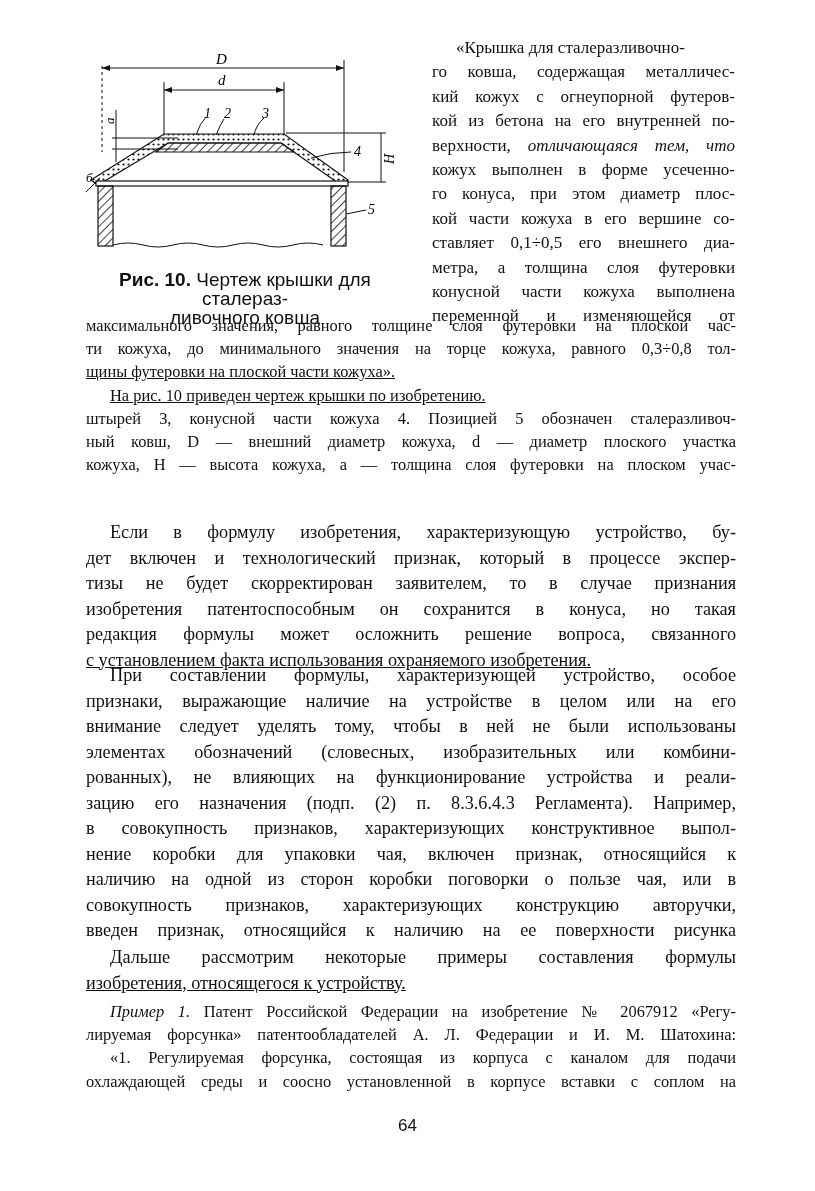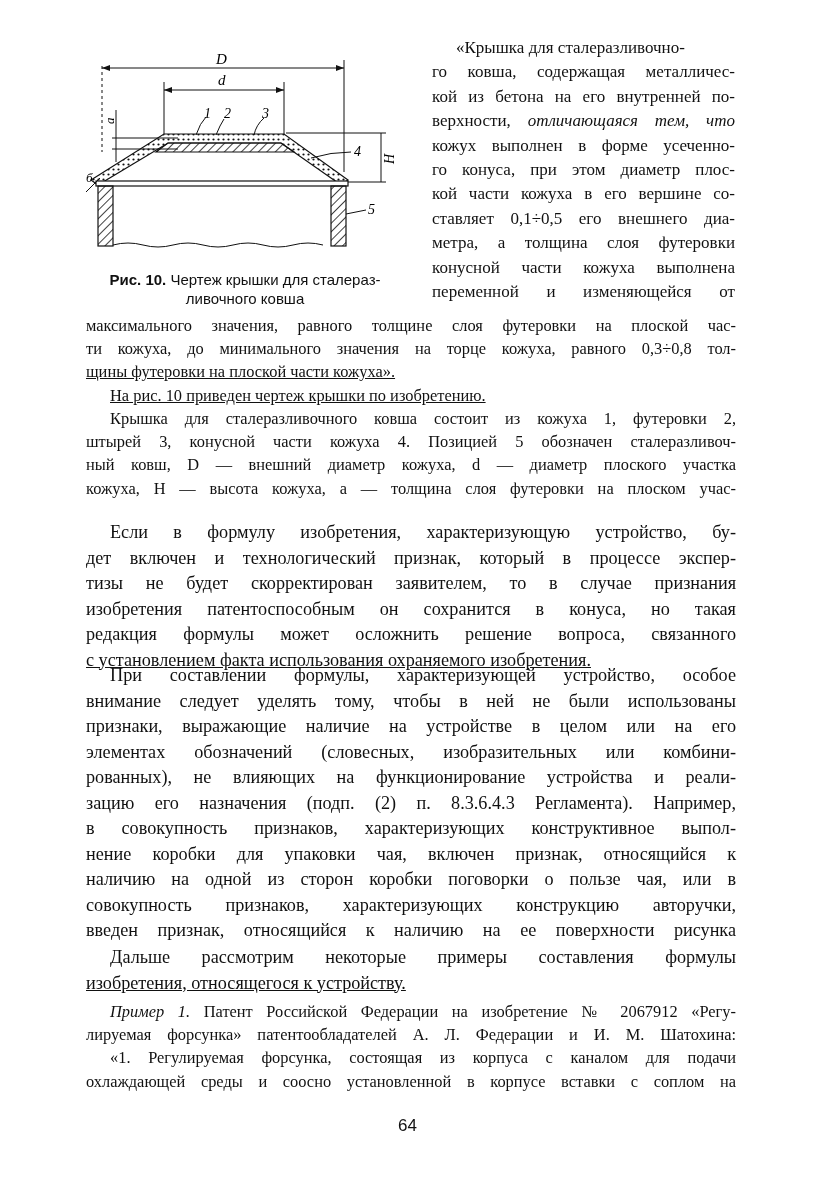--- a/index.html
+++ b/index.html
@@ -3,21 +3,21 @@
 <meta charset="utf-8">
 <style>
   html, body { margin: 0; padding: 0; background: #ffffff; }
   body { width: 815px; height: 1191px; position: relative; overflow: hidden;
          font-family: "Liberation Serif", serif; color: #111; }
   .page { position: absolute; left: 0; top: 0; width: 815px; height: 1191px; }
 
   .figure { position: absolute; left: 86px; top: 52px; width: 320px; height: 210px; }
   .figure svg { width: 320px; height: 210px; display: block; }
   .caption { position: absolute; left: 80px; top: 270px; width: 330px;
-             font-family: "Liberation Sans", sans-serif; font-size: 15px; line-height: 19px;
+             font-family: "Liberation Sans", sans-serif; font-size: 19px; line-height: 19px;
              text-align: center; }
   .caption b { font-weight: bold; }
 
   .right-col { position: absolute; left: 432px; top: 36px; width: 303px;
                font-size: 17px; line-height: 24.4px; text-align: justify; }
   .right-col .line { display: block; white-space: nowrap; text-align: justify; text-align-last: justify; }
   .right-col .first { text-indent: 24px; text-align-last: left; }
 
   .block { position: absolute; left: 86px; width: 650px; text-align: justify; }
   .small { font-size: 16.4px; line-height: 23.2px; }
@@ -97,20 +97,21 @@
 
   <div class="caption">
     <b>Рис. 10.</b>
     <span>Чертеж крышки для сталераз-</span><br>
     <span>ливочного ковша</span>
   </div>
 
   <div class="right-col">
     <span class="line first">«Крышка для сталеразливочно-</span>
     <span class="line">го ковша, содержащая металличес-</span>
+    <span class="line">кий кожух с огнеупорной футеров-</span>
     <span class="line">кой из бетона на его внутренней по-</span>
     <span class="line"><span>верхности,</span> <i>отличающаяся тем, что</i></span>
     <span class="line">кожух выполнен в форме усеченно-</span>
     <span class="line">го конуса, при этом диаметр плос-</span>
     <span class="line">кой части кожуха в его вершине со-</span>
     <span class="line">ставляет 0,1÷0,5 его внешнего диа-</span>
     <span class="line">метра, а толщина слоя футеровки</span>
     <span class="line">конусной части кожуха выполнена</span>
     <span class="line">переменной и изменяющейся от</span>
   </div>
@@ -119,39 +120,38 @@
     <span class="line">максимального значения, равного толщине слоя футеровки на плоской час-</span>
     <span class="line">ти кожуха, до минимального значения на торце кожуха, равного 0,3÷0,8 тол-</span>
     <span class="line last">щины футеровки на плоской части кожуха».</span>
   </div>
 
   <div class="block small" style="top:384px;">
     <span class="line last ind">На рис. 10 приведен чертеж крышки по изобретению.</span>
   </div>
 
   <div class="block small" style="top:407px;">
-    <span class="line ind">Крышка для сталеразливочного ковша состоит из кожуха 1, футеровки 2,</span>
     <span class="line">штырей 3, конусной части кожуха 4. Позицией 5 обозначен сталеразливоч-</span>
     <span class="line">ный ковш, D — внешний диаметр кожуха, d — диаметр плоского участка</span>
     <span class="line">кожуха, H — высота кожуха, a — толщина слоя футеровки на плоском учас-</span>
   </div>
 
   <div class="block large" style="top:520px;">
     <span class="line ind">Если в формулу изобретения, характеризующую устройство, бу-</span>
     <span class="line">дет включен и технологический признак, который в процессе экспер-</span>
     <span class="line">тизы не будет скорректирован заявителем, то в случае признания</span>
     <span class="line">изобретения патентоспособным он сохранится в конуса, но такая</span>
     <span class="line">редакция формулы может осложнить решение вопроса, связанного</span>
     <span class="line last">с установлением факта использования охраняемого изобретения.</span>
   </div>
 
   <div class="block large" style="top:663px;">
     <span class="line ind">При составлении формулы, характеризующей устройство, особое</span>
+    <span class="line">признаки, выражающие наличие на устройстве в целом или на его</span>
     <span class="line">внимание следует уделять тому, чтобы в ней не были использованы</span>
-    <span class="line">признаки, выражающие наличие на устройстве в целом или на его</span>
     <span class="line">элементах обозначений (словесных, изобразительных или комбини-</span>
     <span class="line">рованных), не влияющих на функционирование устройства и реали-</span>
     <span class="line">зацию его назначения (подп. (2) п. 8.3.6.4.3 Регламента). Например,</span>
     <span class="line">в совокупность признаков, характеризующих конструктивное выпол-</span>
     <span class="line">нение коробки для упаковки чая, включен признак, относящийся к</span>
     <span class="line">наличию на одной из сторон коробки поговорки о пользе чая, или в</span>
     <span class="line">совокупность признаков, характеризующих конструкцию авторучки,</span>
     <span class="line">введен признак, относящийся к наличию на ее поверхности рисунка</span>
   </div>
 

